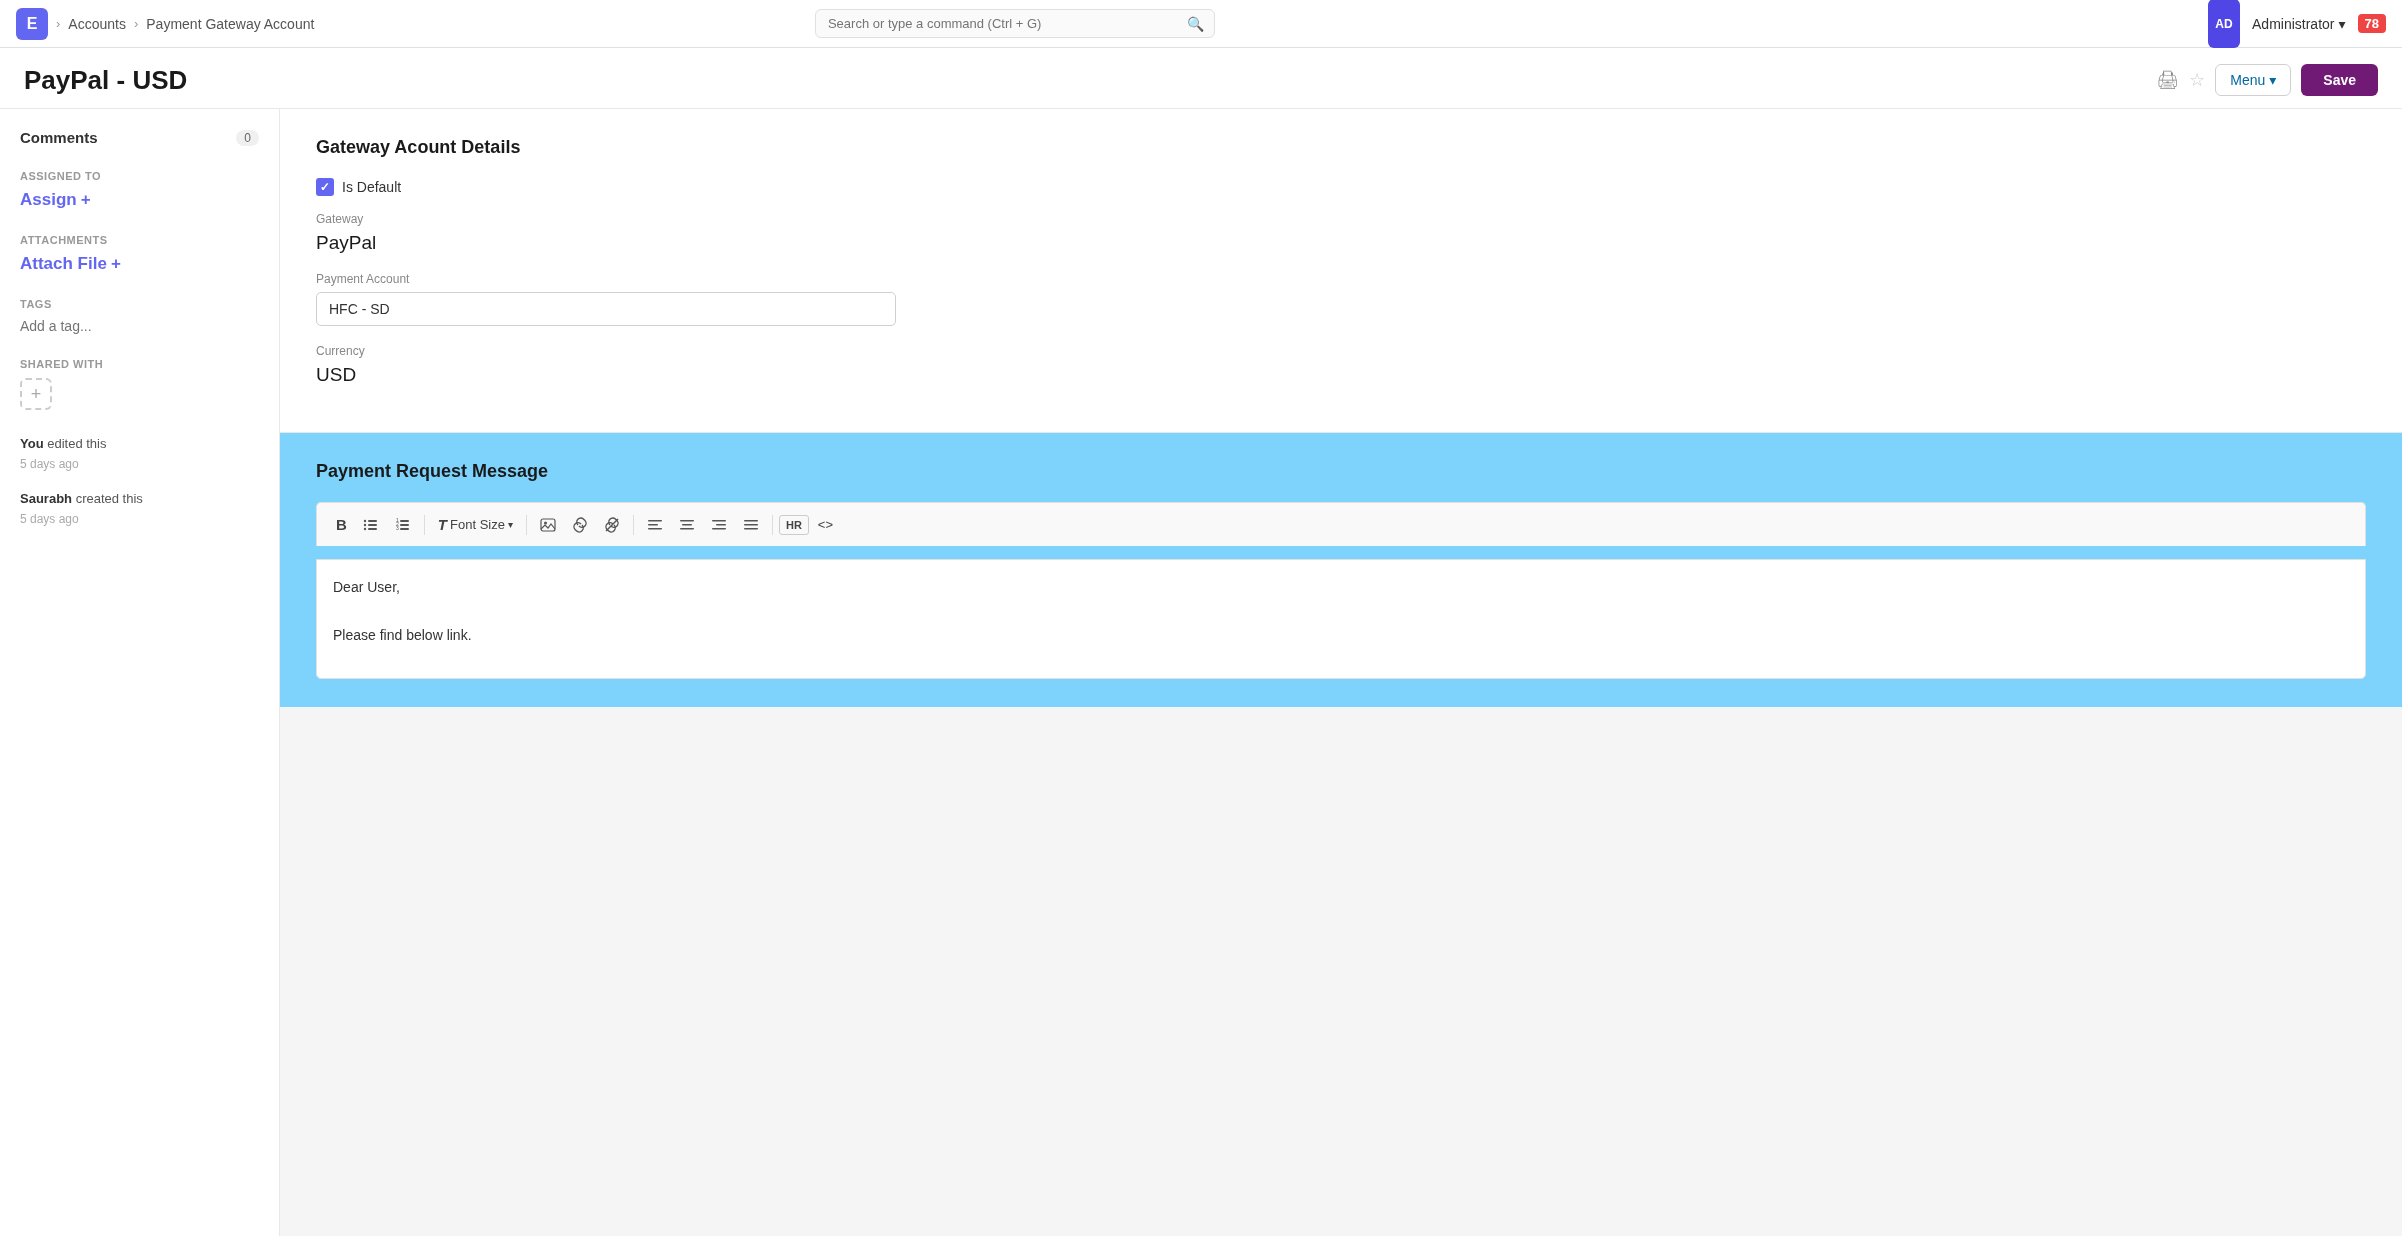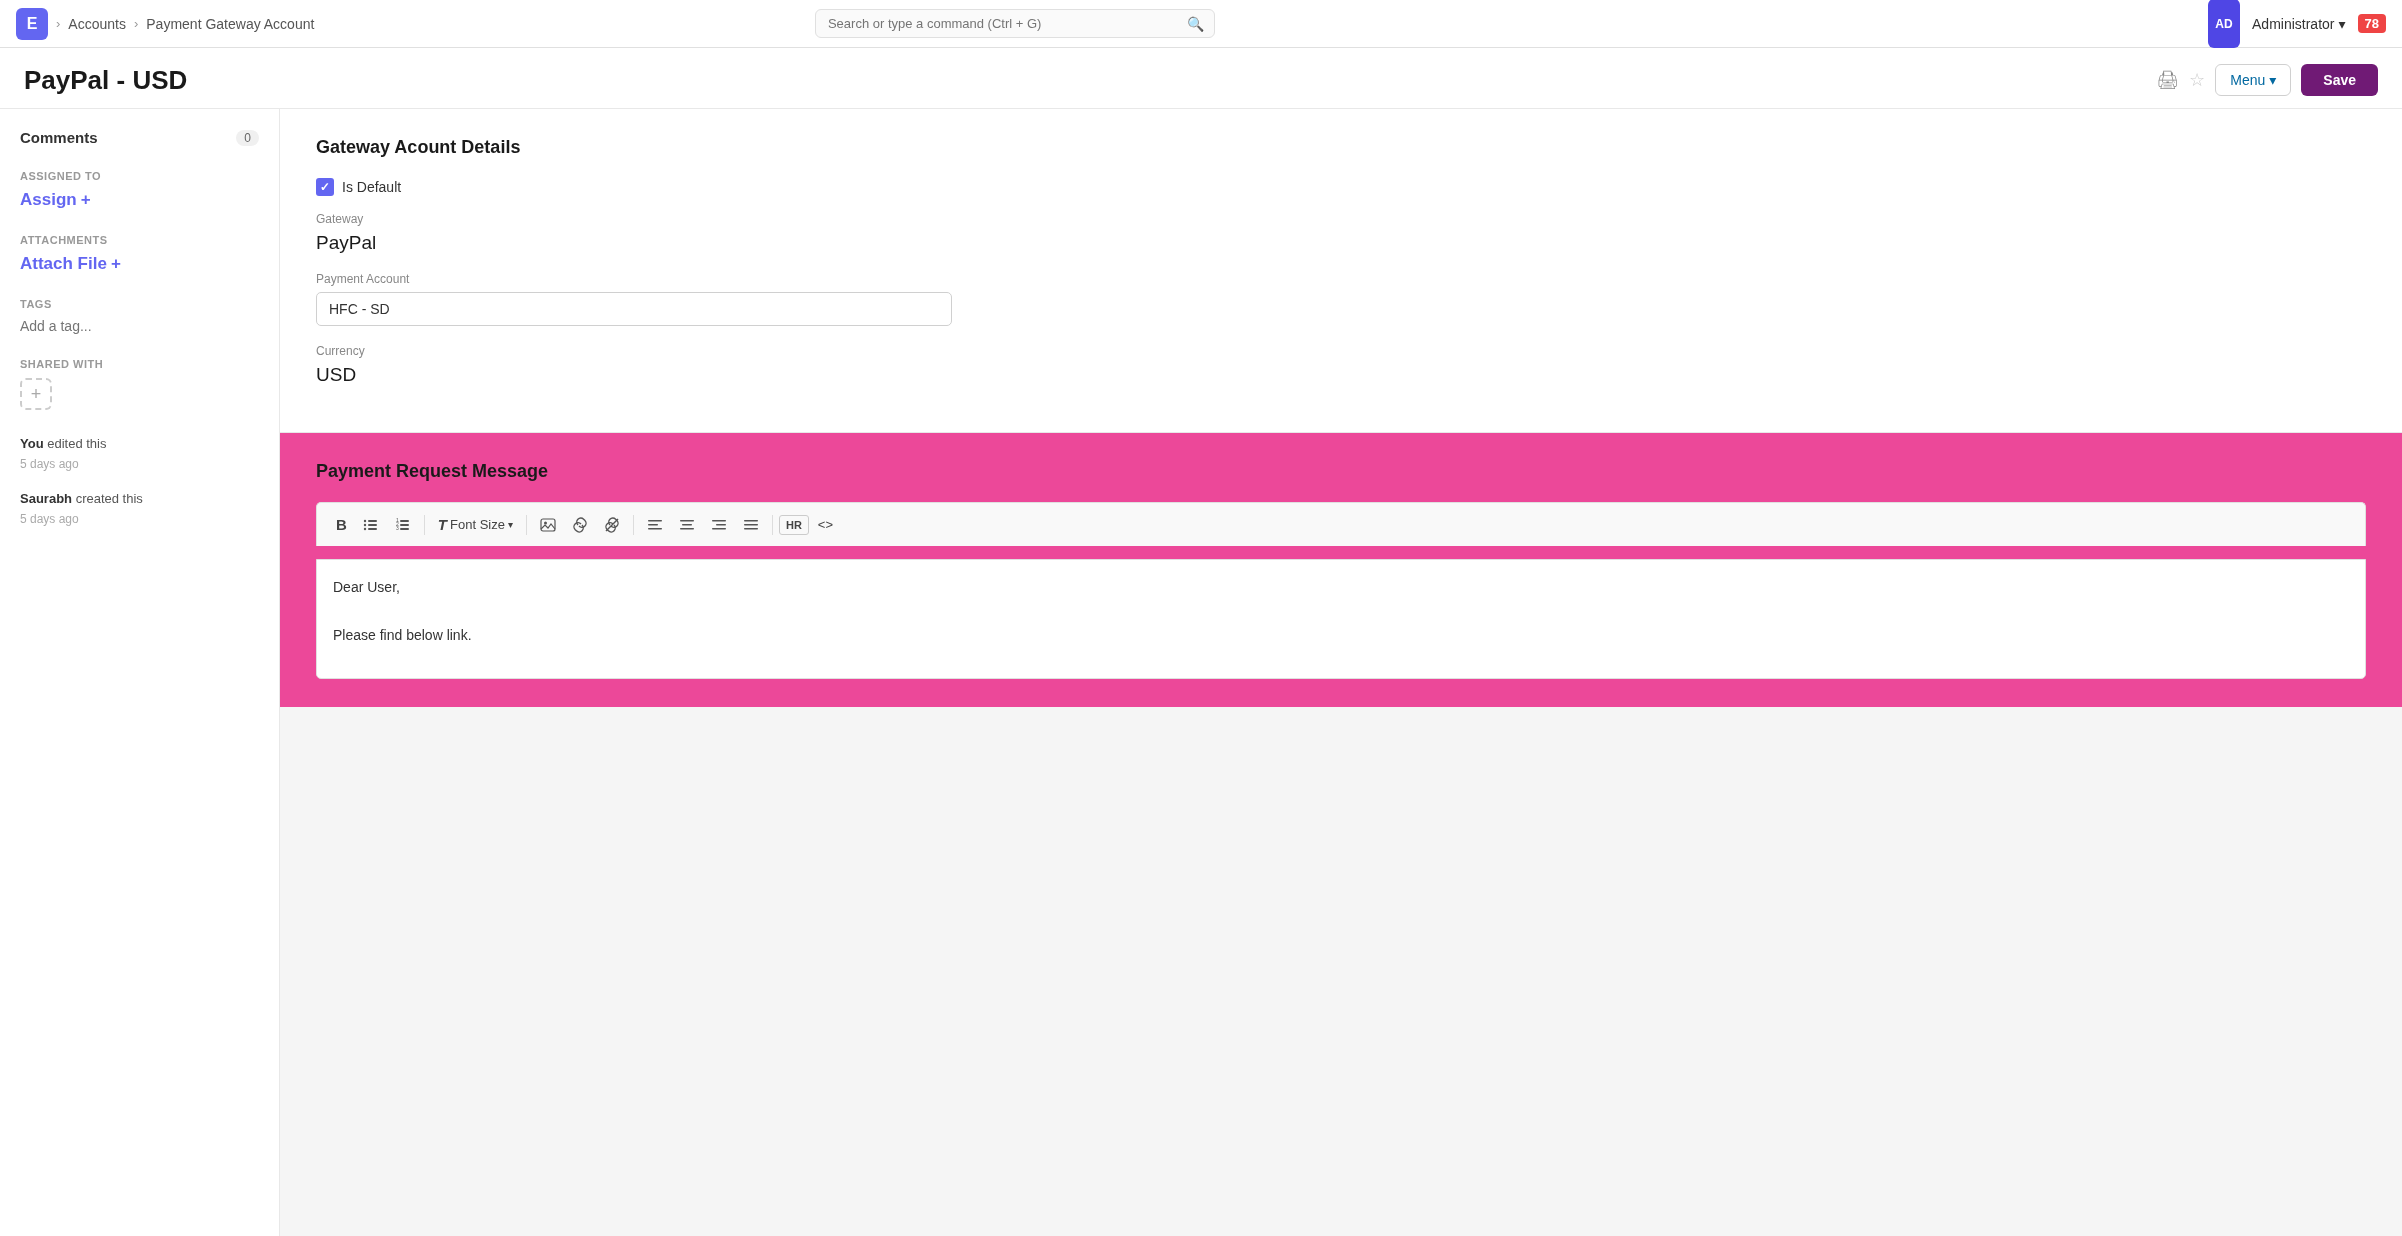--- a/index.html
+++ b/index.html
@@ -169,21 +169,21 @@
     .checkbox-blue::after {
       content: '✓'; color: white; font-size: 12px; font-weight: bold;
     }
     .checkbox-label { font-size: 14px; color: #333; }
 
     
     .form-field { margin-bottom: 18px; }
     .field-label { font-size: 12px; color: #888; margin-bottom: 6px; font-weight: 500; }
     .field-value { font-size: 19px; font-weight: 400; color: #1a1a1a; }
     .field-input {
-      width: 636px; max-width: 100%;
+      width: 580px; max-width: 100%;
       padding: 8px 12px;
       border: 1px solid #d0d0d0;
       border-radius: 5px;
       font-size: 14px; color: #333;
       background: #fff;
     }
 
     
     .rte-toolbar {
       display: flex; align-items: center; gap: 2px;
@@ -205,21 +205,21 @@
       border: 1px solid #e0e0e0;
       border-radius: 0 0 5px 5px;
       min-height: 120px;
       padding: 16px;
       background: #fff;
       font-size: 14px; color: #333;
       line-height: 1.7;
       margin-top: 13px;
     }
 
-    .payment-req-section { padding: 28px 36px; background: #ec4899; }
+    .payment-req-section { padding: 28px 36px; background: #7dd3fc; }
   </style>
 </head>
 <body>
 
 <div class="topbar">
   <div class="topbar-logo">
     <span>E</span>
   </div>
   <span class="topbar-chevron">›</span>
   <span class="topbar-breadcrumb">Accounts</span>

